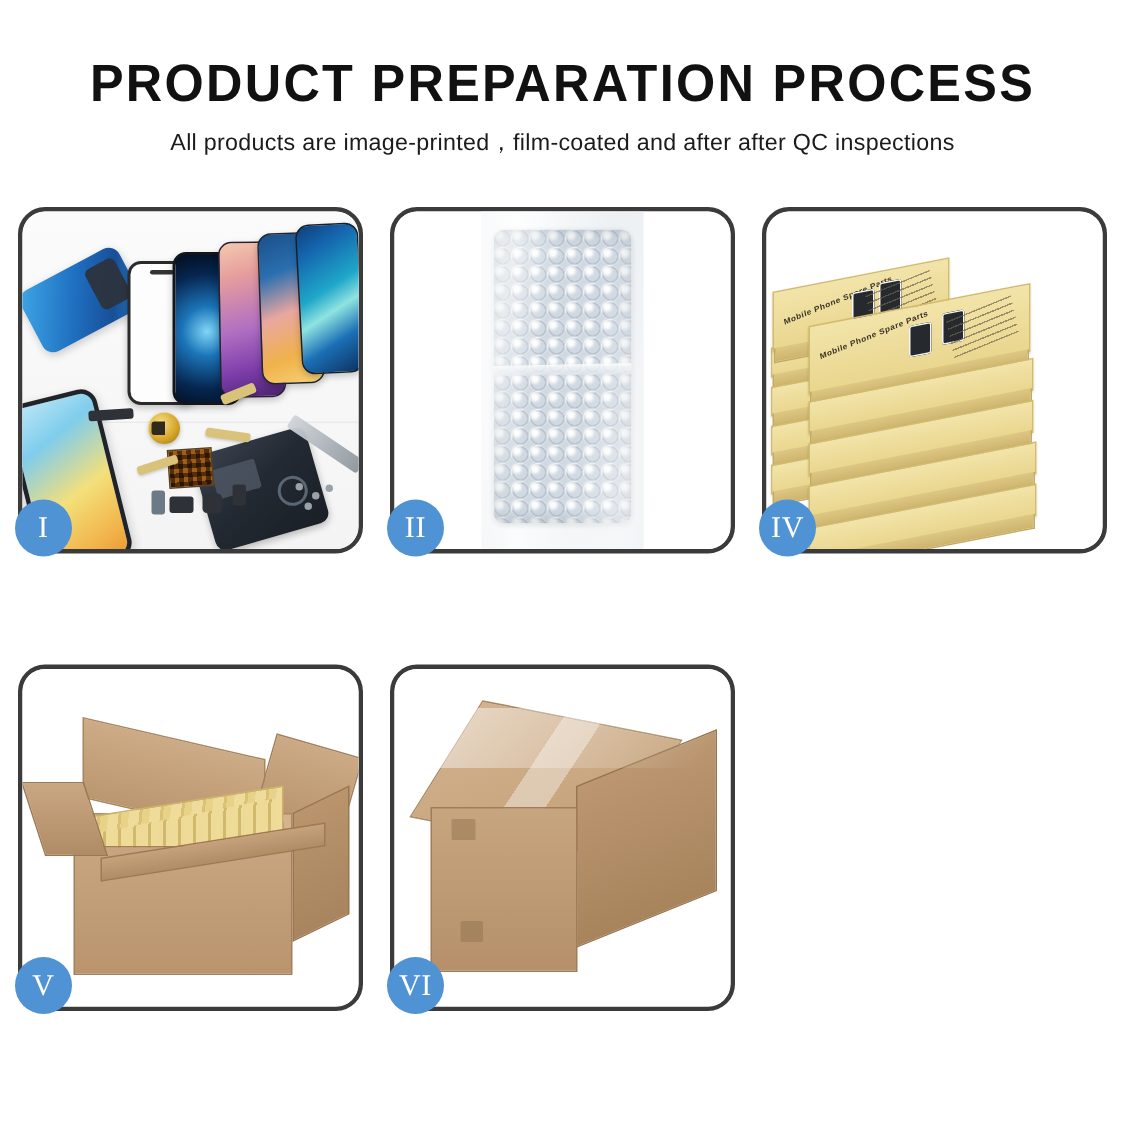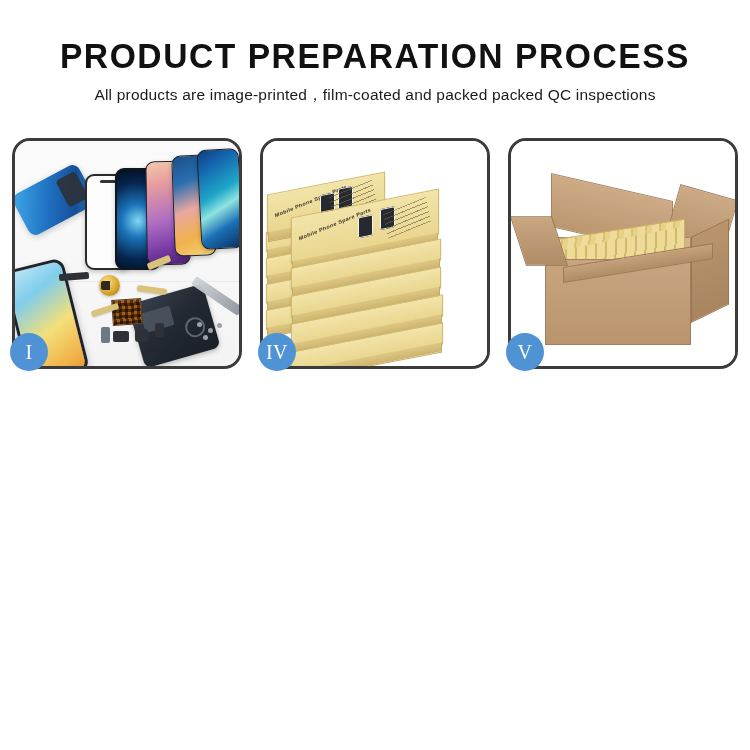--- a/index.html
+++ b/index.html
@@ -362,21 +362,21 @@
     transform: skewX(-30deg);
   }
 </style>
 </head>
 <body>
 
 <div class="page">
 
   <div class="header">
     <h1 class="title">PRODUCT PREPARATION PROCESS</h1>
-    <p class="subtitle">All products are image-printed，film-coated and packed packed QC inspections</p>
+    <p class="subtitle">All products are image-printed，film-coated and after after QC inspections</p>
   </div>
 
   <div class="grid">
 
     <div class="panel">
       <div class="panel-inner p1">
         <div class="shelf"></div>
         <div class="s-blueflat"></div>
         <div class="screen s-white"></div>
         <div class="screen s-dark"></div>
@@ -399,20 +399,28 @@
         <div class="screws">
           <span></span>
             <span></span>
             <span></span>
             <span></span>
         </div>
       </div>
       <div class="badge">I</div>
     </div>
 
+    <div class="panel">
+      <div class="panel-inner p2">
+        <div class="wrapcol"></div>
+        <div class="bubbles"></div>
+        <div class="wrapsheen"></div>
+      </div>
+      <div class="badge">II</div>
+    </div>
 
 
     <div class="panel">
       <div class="panel-inner p4">
         <div class="stack">
           <div class="kbox kb7">
               <div class="side"></div>
             </div>
           <div class="kbox kb8">
               <div class="side"></div>
@@ -466,15 +474,27 @@
         <div class="c-open"></div>
         <div class="yellowfill"></div>
         <div class="yellowfill2"></div>
         <div class="c-body"></div>
         <div class="flap-front"></div>
         <div class="flap-left"></div>
       </div>
       <div class="badge">V</div>
     </div>
 
+    <div class="panel">
+      <div class="panel-inner p6">
+        <div class="sc-lid"></div>
+        <div class="sc-tape"></div>
+        <div class="sc-side"></div>
+        <div class="sc-front"></div>
+        <div class="sc-patch sp1"></div>
+        <div class="sc-patch sp2"></div>
+        <div class="sc-gloss"></div>
+      </div>
+      <div class="badge">VI</div>
+    </div>
 
   </div>
 </div>
 
 </body></html>

